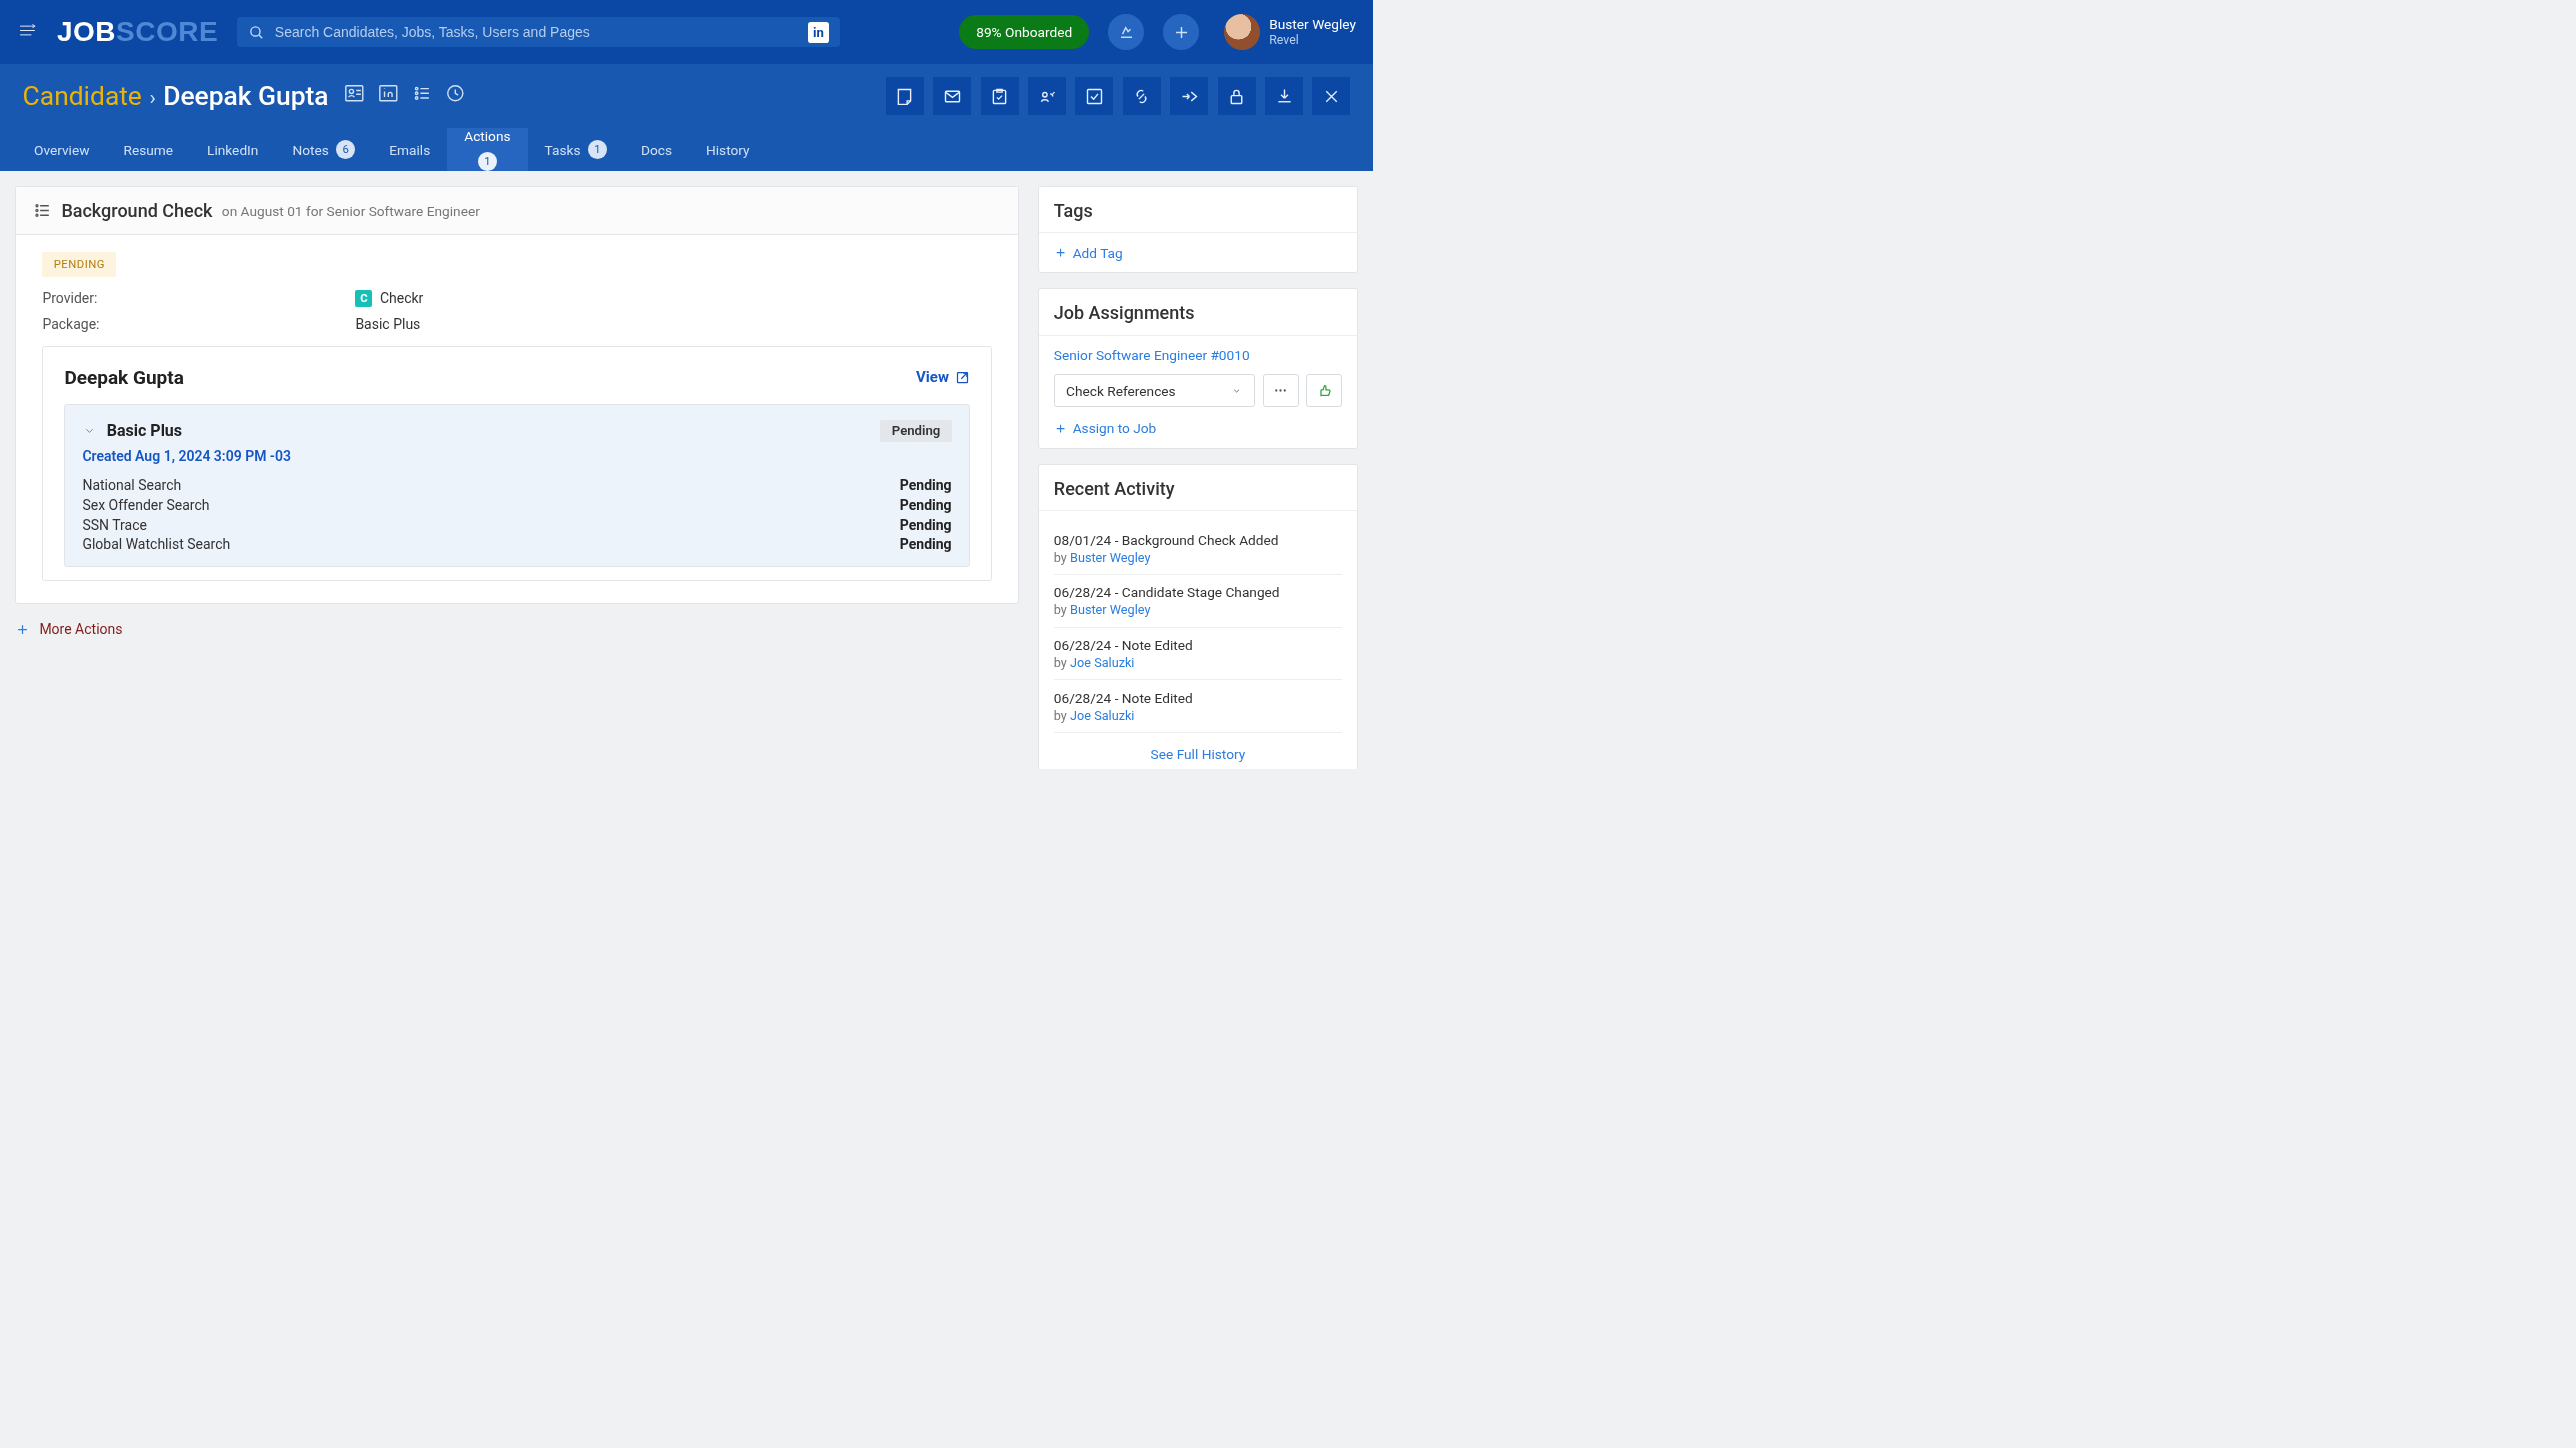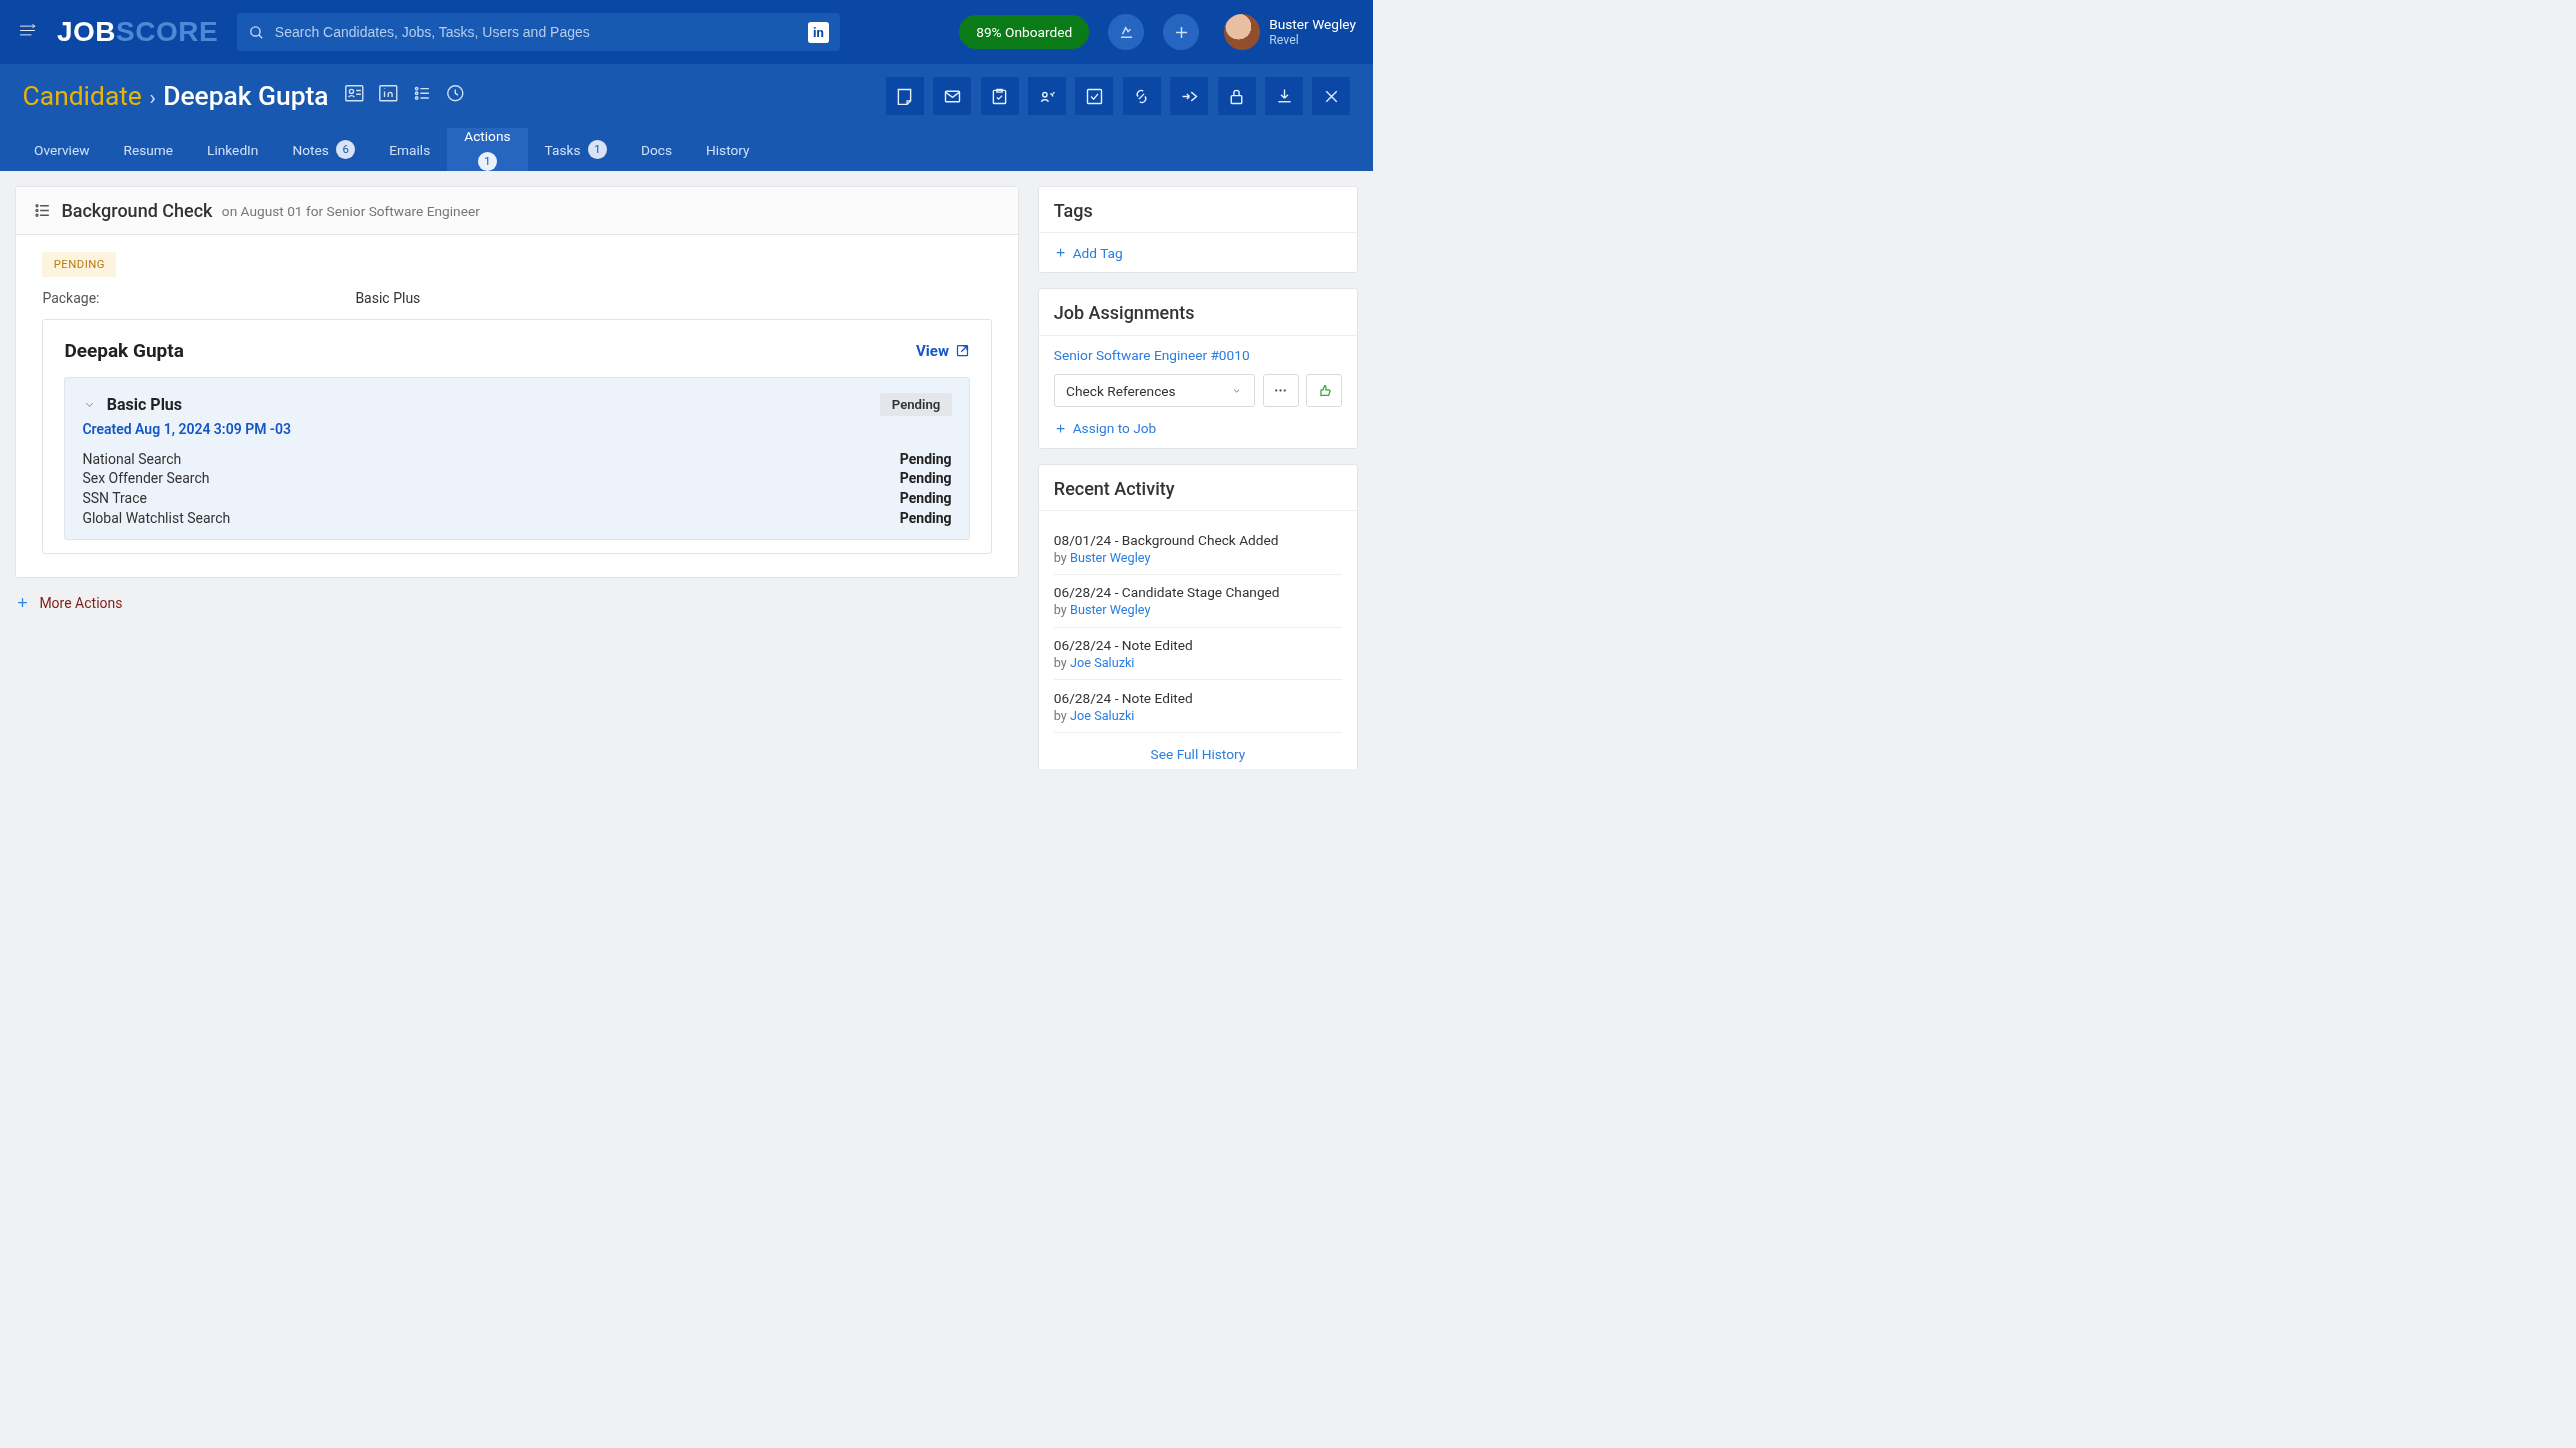--- a/index.html
+++ b/index.html
@@ -27,21 +27,21 @@
     font-size: 28px;
     letter-spacing: 0.5px;
     color: #fff;
     font-family: Arial, sans-serif;
   }
   .logo .bold { color: #fff; font-weight: 900; }
   .logo .light { color: #4f89d6; font-weight: 900; }
 
   .search-wrap {
     flex: 0 0 603px;
-    height: 38px;
+    height: 30px;
     background: #1859b3;
     border-radius: 3.8px;
     display: flex;
     align-items: center;
     padding: 0 11.3px;
     gap: 9.4px;
   }
   .search-wrap svg { width: 17px; height: 17px; stroke: #c6d8f0; fill: none; stroke-width: 2;}
   .search-wrap input {
     flex: 1;
@@ -482,20 +482,27 @@
             <circle cx="5" cy="12" r="1.3"></circle>
             <circle cx="5" cy="18" r="1.3"></circle>
             <path d="M9 6h11M9 12h11M9 18h11"></path>
           </svg>
         <span class="title">Background Check</span>
         <span class="meta">on August 01 for Senior Software Engineer</span>
       </div>
       <div class="panel-body">
         <span class="status-badge-pending">PENDING</span>
         <div class="kv">
+          <span class="k">Provider:</span>
+          <span class="v">
+            <span class="checkr-mark">C</span>
+            <span>Checkr</span>
+          </span>
+        </div>
+        <div class="kv">
           <span class="k">Package:</span>
           <span class="v">Basic Plus</span>
         </div>
 
         <div class="report-card">
           <div class="report-card-header">
             <span class="name">Deepak Gupta</span>
             <span class="view-link">
               <span>View</span>
               <svg viewBox="0 0 24 24">

